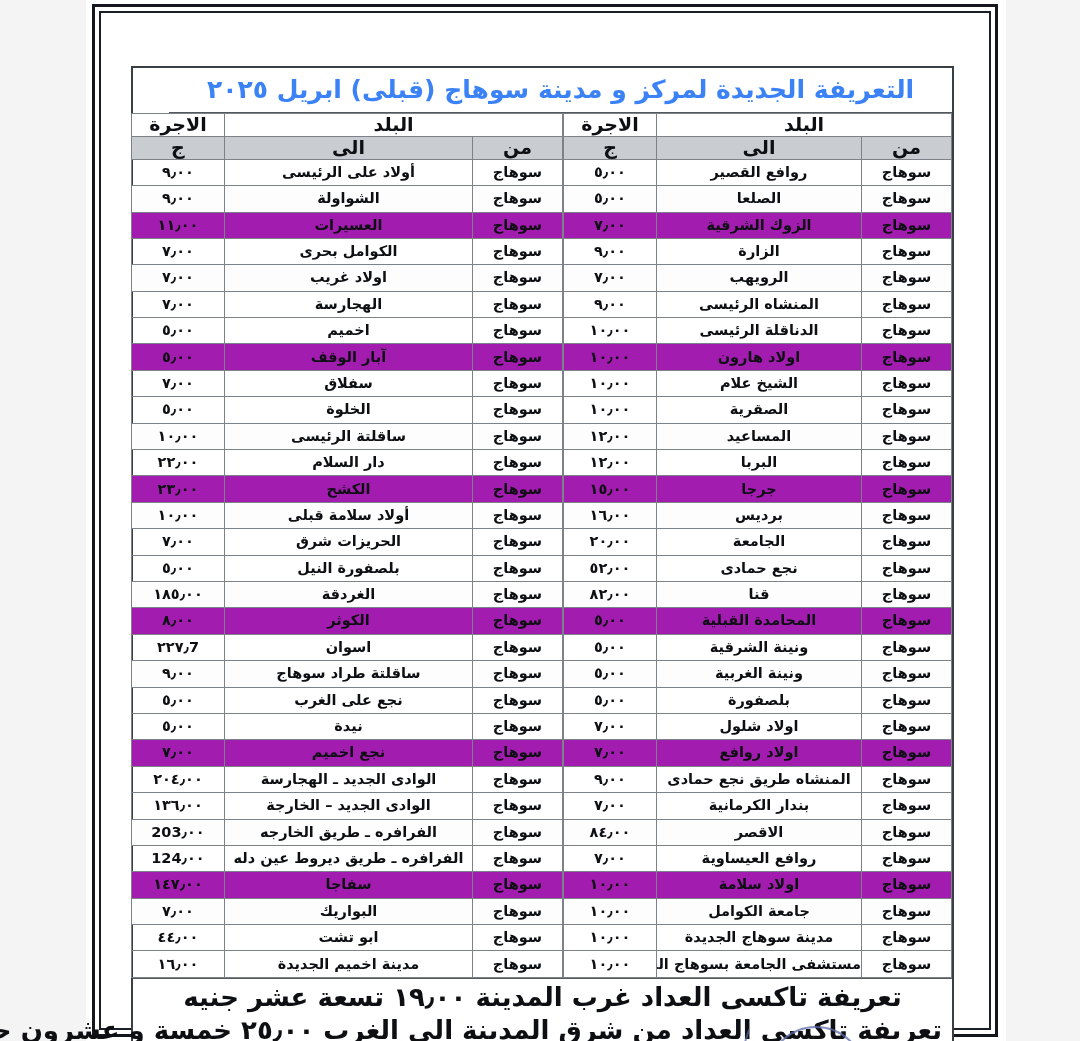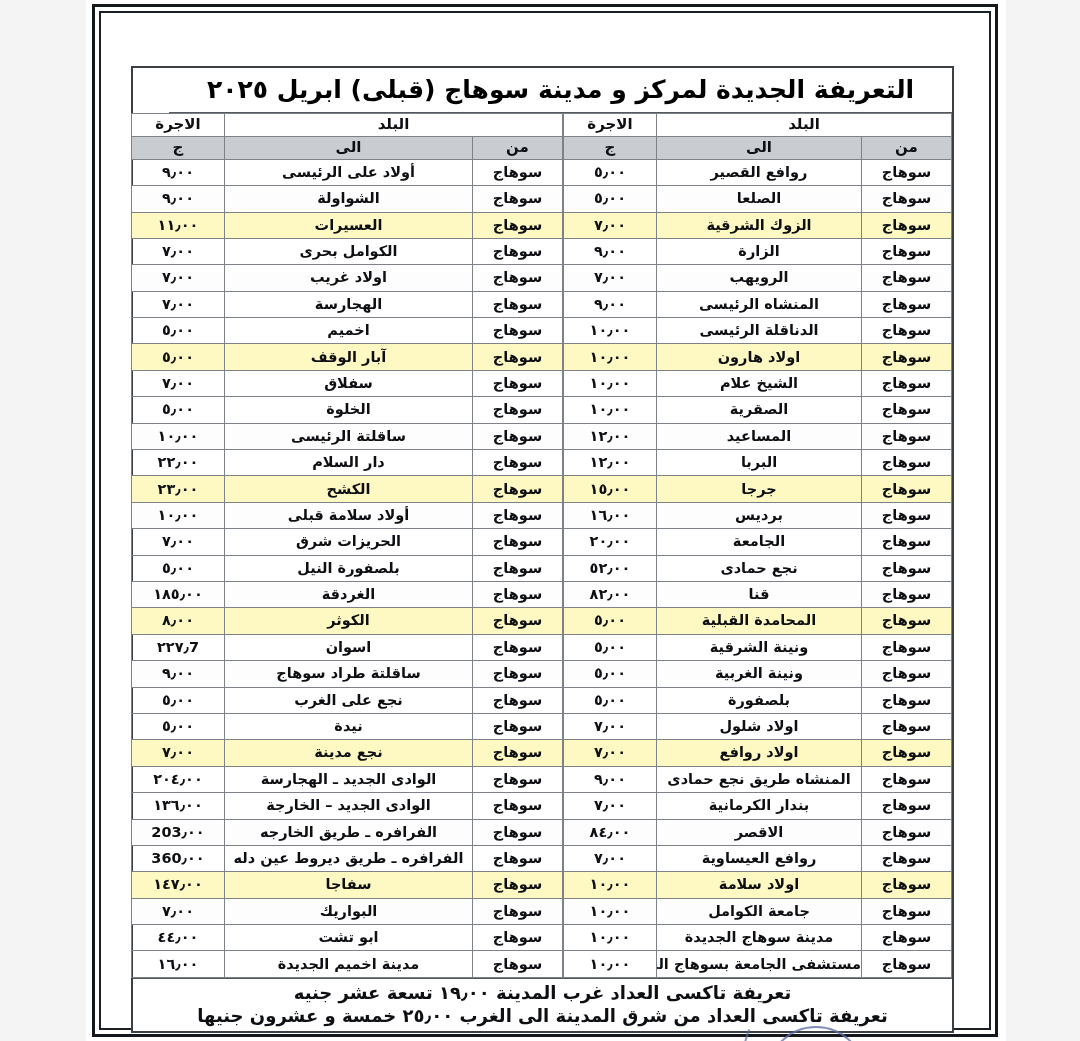--- a/index.html
+++ b/index.html
@@ -64,21 +64,21 @@
     box-sizing: border-box;
     background: #fff;
   }
 
   
   .doc-title {
     font-family: "DejaVu Sans", "Liberation Sans", sans-serif;
     font-size: 25px;
     font-weight: bold;
     text-align: center;
-    color: #000000;
+    color: #3b82f6;
     padding: 8px 4px 7px 4px;
     letter-spacing: 0px;
     border-bottom: 1.5px solid #55595e;
     line-height: 1.15;
     white-space: nowrap;
     margin-left: 36px;
   }
 
   
   .tables-row {
@@ -102,21 +102,21 @@
     font-size: 14.5px;
     font-weight: bold;
     color: #0d0f12;
     text-align: center;
     vertical-align: middle;
     overflow: hidden;
     white-space: nowrap;
     line-height: 1.05;
   }
   .tbl-half thead th {
-    font-size: 15px;
+    font-size: 19px;
     height: 22px;
   }
   .hdr-sub {
     background: #c9cdd1;
   }
   .hdr-top {
     background: #ffffff;
   }
 
   
@@ -128,30 +128,30 @@
   #table-left col.c-fare { width: 93px; }
   #table-left col.c-to   { width: 248px; }
   #table-left col.c-from { width: 90px; }
 
   .cell-to { font-size: 15px; }
   .cell-fare { font-size: 15px; letter-spacing: 0.5px; }
   .cell-from { font-size: 15px; }
 
   
   .tbl-half tbody tr:nth-child(3n+2) td { background: #fdfdfd; }
-  .tbl-half tbody tr:nth-child(5n+3) td { background: #fef9c3; }
+  .tbl-half tbody tr:nth-child(5n+3) td { background: #a21caf; }
 
   
   .notes {
     border-top: 1.5px solid #55595e;
     padding: 2px 10px 4px 10px;
   }
   .note-line {
     font-family: "DejaVu Sans", "Liberation Sans", sans-serif;
-    font-size: 18px;
+    font-size: 26px;
     font-weight: bold;
     color: #0d0f12;
     text-align: center;
     line-height: 1.28;
     white-space: nowrap;
   }
 
   
   #stamp-arc {
     position: absolute;
@@ -488,42 +488,42 @@
             <td class="cell-to">نجع على الغرب</td>
             <td class="cell-fare">٥٫٠٠</td>
           </tr>
           <tr>
             <td class="cell-from">سوهاج</td>
             <td class="cell-to">نيدة</td>
             <td class="cell-fare">٥٫٠٠</td>
           </tr>
           <tr>
             <td class="cell-from">سوهاج</td>
-            <td class="cell-to">نجع مدينة</td>
+            <td class="cell-to">نجع اخميم</td>
             <td class="cell-fare">٧٫٠٠</td>
           </tr>
           <tr>
             <td class="cell-from">سوهاج</td>
             <td class="cell-to">الوادى الجديد ـ الهجارسة</td>
             <td class="cell-fare">٢٠٤٫٠٠</td>
           </tr>
           <tr>
             <td class="cell-from">سوهاج</td>
             <td class="cell-to">الوادى الجديد – الخارجة</td>
             <td class="cell-fare">١٣٦٫٠٠</td>
           </tr>
           <tr>
             <td class="cell-from">سوهاج</td>
             <td class="cell-to">الفرافره ـ طريق الخارجه</td>
             <td class="cell-fare">203٫٠٠</td>
           </tr>
           <tr>
             <td class="cell-from">سوهاج</td>
             <td class="cell-to">الفرافره ـ طريق ديروط عين دله</td>
-            <td class="cell-fare">360٫٠٠</td>
+            <td class="cell-fare">124٫٠٠</td>
           </tr>
           <tr>
             <td class="cell-from">سوهاج</td>
             <td class="cell-to">سفاجا</td>
             <td class="cell-fare">١٤٧٫٠٠</td>
           </tr>
           <tr>
             <td class="cell-from">سوهاج</td>
             <td class="cell-to">البواريك</td>
             <td class="cell-fare">٧٫٠٠</td>

